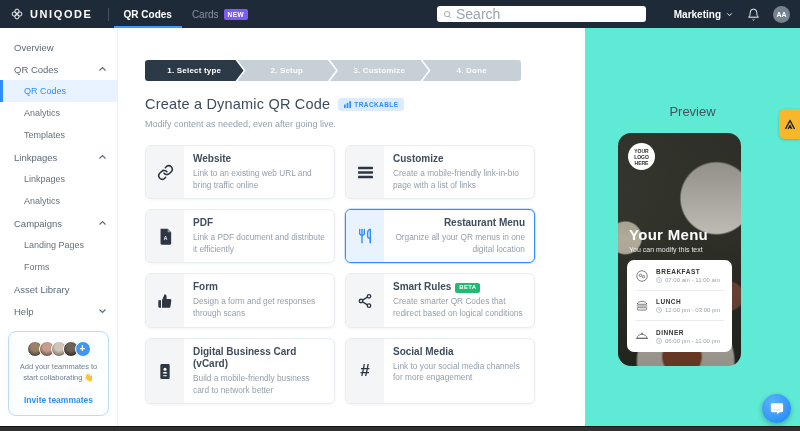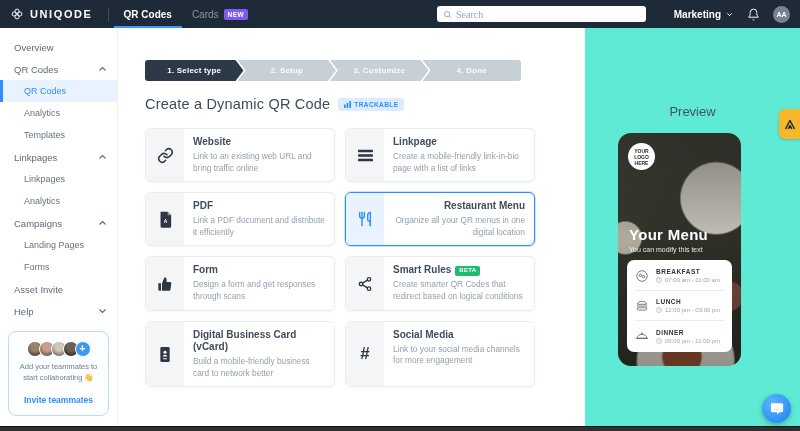--- a/index.html
+++ b/index.html
@@ -23,21 +23,21 @@
   .nav-divider { width:1px; height:13px; background:#415062; margin:0 15px; }
   .nav-tabs { display:flex; align-items:stretch; height:28px; }
   .nav-tab { display:flex; align-items:center; gap:5px; font-size:10px; color:#8794a5; margin-right:20px; position:relative; cursor:pointer; }
   .nav-tab.active { color:#ffffff; font-weight:bold; }
   .nav-tab.active::after { content:""; position:absolute; left:-10px; right:-10px; bottom:0; height:2px; background:#3b9aff; }
   .new-badge { background:#7d5bf6; color:#fff; font-size:6.5px; font-weight:bold; padding:2px 4px; border-radius:2px; letter-spacing:.4px; }
   .nav-search {
     position:absolute; left:437px; top:6px; width:209px; height:16px;
     background:#fff; border-radius:3px; display:flex; align-items:center; gap:4px; padding:0 6px;
   }
-  .nav-search input { border:none; outline:none; flex:1; font-size:10px; color:#3c4754; font-family:Liberation Serif, serif; background:transparent; }
+  .nav-search input { border:none; outline:none; flex:1; font-size:14px; color:#3c4754; font-family:Liberation Sans, sans-serif; background:transparent; }
   .nav-search input::placeholder { color:#9aa5b1; }
   .nav-right { margin-left:auto; display:flex; align-items:center; gap:13px; }
   .workspace { display:flex; align-items:center; gap:4px; font-size:10px; font-weight:bold; cursor:pointer; }
   .avatar { width:17px; height:17px; border-radius:50%; background:#76828f; color:#fff; font-size:7px; font-weight:bold; display:flex; align-items:center; justify-content:center; }
 
   
   .sidebar {
     position:absolute; top:28px; left:0; width:118px; bottom:5px;
     background:#fff; border-right:1px solid #eef1f4; z-index:10; padding-top:8px;
   }
@@ -232,21 +232,21 @@
         </svg>
       </span>
   </div>
   <div class="side-item sub">
     <span>Landing Pages</span>
   </div>
   <div class="side-item sub">
     <span>Forms</span>
   </div>
   <div class="side-item">
-    <span>Asset Invite</span>
+    <span>Asset Library</span>
   </div>
   <div class="side-item">
     <span>Help</span>
     <span class="chev">
         <svg width="9" height="6" viewBox="0 0 12 8" fill="none" stroke="#5c6a78" stroke-width="1.5">
           <polyline points="2,2 6,6 10,2"></polyline>
         </svg>
       </span>
   </div>
 
@@ -277,20 +277,21 @@
       <span>
         <svg width="7" height="7" viewBox="0 0 10 10" fill="#2e8eff">
             <rect x="0" y="5" width="2.4" height="5" rx="0.5"></rect>
             <rect x="3.8" y="2.5" width="2.4" height="7.5" rx="0.5"></rect>
             <rect x="7.6" y="0" width="2.4" height="10" rx="0.5"></rect>
           </svg>
       </span>
       <span>TRACKABLE</span>
     </span>
   </div>
+  <p class="page-subtitle">Modify content as needed, even after going live.</p>
 
   <div class="grid">
 
     <div class="card">
       <div class="card-icon">
         <svg width="17" height="17" viewBox="0 0 24 24" fill="none" stroke="#2d3642" stroke-width="2.2" stroke-linecap="round">
             <path d="M10 13a5 5 0 0 0 7.5.5l3-3a5 5 0 0 0-7-7l-1.7 1.7"></path>
             <path d="M14 11a5 5 0 0 0-7.5-.5l-3 3a5 5 0 0 0 7 7l1.7-1.7"></path>
           </svg>
       </div>
@@ -302,21 +303,21 @@
 
     <div class="card">
       <div class="card-icon">
         <svg width="15" height="15" viewBox="0 0 18 18" fill="#2d3642">
             <rect y="2" width="18" height="3" rx="0.8"></rect>
             <rect y="7.5" width="18" height="3" rx="0.8"></rect>
             <rect y="13" width="18" height="3" rx="0.8"></rect>
           </svg>
       </div>
       <div class="card-text">
-        <div class="card-title">Linkpage</div>
+        <div class="card-title">Customize</div>
         <div class="card-desc">Create a mobile-friendly link-in-bio page with a list of links</div>
       </div>
     </div>
 
     <div class="card">
       <div class="card-icon">
         <svg width="15" height="17" viewBox="0 0 20 24">
             <path d="M3 1h10l5 5v16a1.5 1.5 0 0 1-1.5 1.5h-12A1.5 1.5 0 0 1 3 22z" fill="#2d3642"></path>
             <path d="M13 1l5 5h-5z" fill="#8d97a2"></path>
             <text x="10" y="17" font-size="7" fill="#ffffff" text-anchor="middle" font-family="Liberation Sans, sans-serif" font-weight="bold">A</text>

